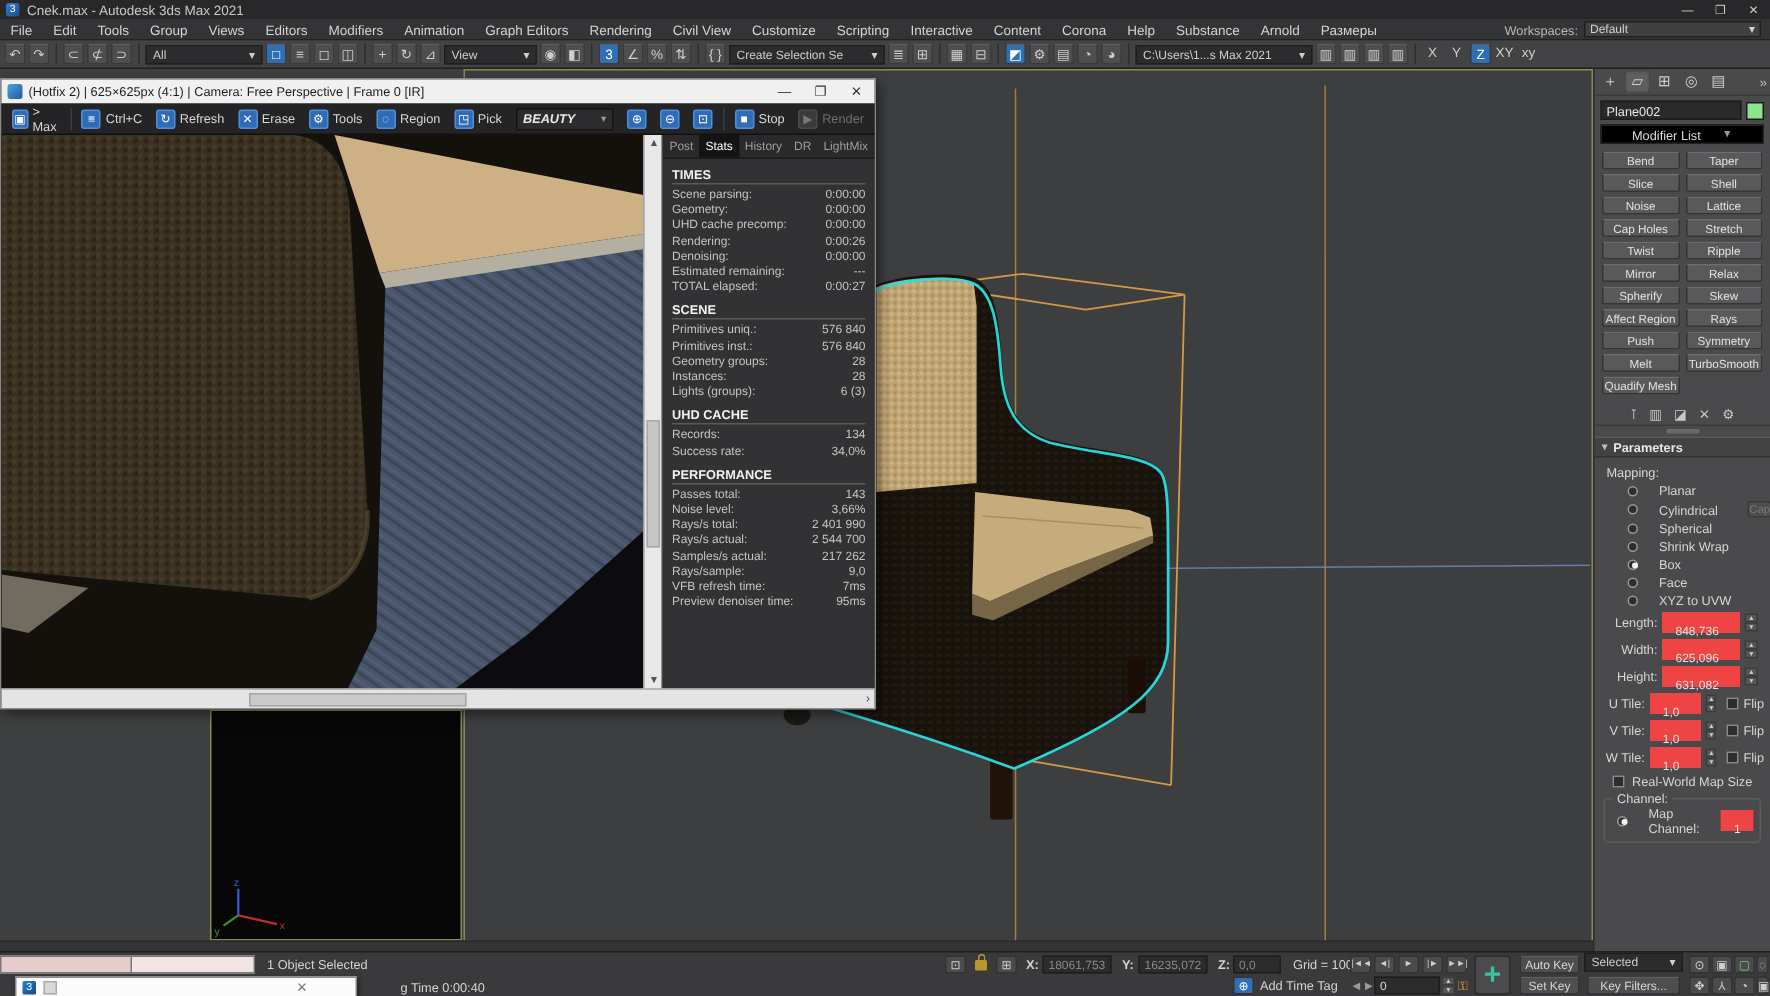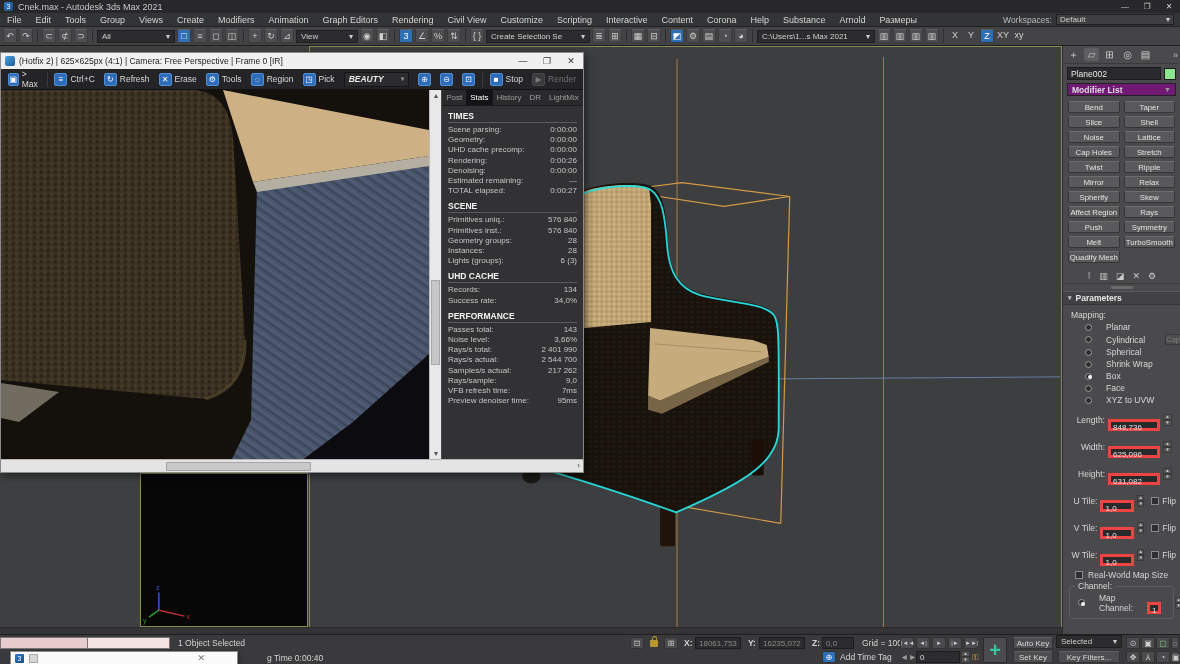--- a/index.html
+++ b/index.html
@@ -63,21 +63,21 @@
 
   
   .cpanel { position:absolute; right:0; top:0; width:118px; height:588px; background:#4a4a4c; border-left:1px solid #2c2c2c; overflow:hidden; }
   .cp-tabs { height:18px; display:flex; align-items:center; gap:1px; padding:0 2px; border-bottom:1px solid #3a3a3a; }
   .cp-tab { width:17px; height:15px; color:#cfcfcf; font-size:10px; text-align:center; line-height:15px; border-radius:2px; }
   .cp-tab.active { background:#5f5f61; box-shadow:inset 0 0 2px #222; }
   .cp-more { margin-left:auto; color:#bdbdbd; font-size:9px; }
   .cp-name-row { display:flex; align-items:center; gap:3px; padding:3px 4px 2px 4px; }
   .cp-name { flex:1; height:13px; background:#2a2a2c; border:1px solid #1c1c1c; color:#e6e6e6; font-size:8.5px; line-height:12px; padding:0 3px; }
   .cp-swatch { width:12px; height:12px; background:#8ce68c; border:1px solid #1c1c1c; }
-  .cp-modlist { margin:1px 4px 3px 4px; height:13px; background:#701a75; border:1px solid #222; color:#dcdcdc; font-size:8.5px; display:flex; align-items:center; justify-content:space-between; padding:0 4px;font-weight:bold; }
+  .cp-modlist { margin:1px 4px 3px 4px; height:13px; background:#000000; border:1px solid #222; color:#dcdcdc; font-size:8.5px; display:flex; align-items:center; justify-content:space-between; padding:0 20px; }
   .cp-modlist .arr { font-size:7px; color:#9a9a9a; }
   .mod-grid { display:grid; grid-template-columns:1fr 1fr; gap:3px 4px; padding:2px 5px; }
   .mod-btn { height:12px; background:#59595b; border:1px solid #353535; border-top-color:#6d6d6d; border-radius:2px; color:#e2e2e2; font-size:7.8px; line-height:11px; text-align:center; overflow:hidden; white-space:nowrap; }
   .stack { margin:4px 5px 0 5px; height:88px; background:#3c3c3e; border:1px solid #252525; }
   .stack-row { height:13px; display:flex; align-items:center; gap:3px; padding:0 3px; color:#dcdcdc; font-size:8.5px; }
   .stack-row.sel { background:#3f6e9e; color:#fff; }
   .stack-row .sic { font-size:7px; color:#cfcfcf; }
   .stack-tools { display:flex; gap:8px; justify-content:center; align-items:center; height:16px; margin-top:3px; border-bottom:1px solid #3a3a3a; }
   .stack-tools span { color:#c9c9c9; font-size:9px; }
   .drag-dots { width:22px; height:3px; background:#6a6a6a; margin:2px auto; border-radius:1px; }
@@ -85,21 +85,21 @@
   .roll-h .tri { font-size:7px; color:#bbb; }
   .params { padding:3px 4px 0 4px; }
   .grp-label { color:#d8d8d8; font-size:8.5px; margin:2px 0 1px 4px; }
   .radio-row { display:flex; align-items:center; gap:14px; padding:1px 0 1px 18px; }
   .radio { width:7px; height:7px; border:1px solid #9a9a9a; border-radius:50%; background:#2e2e2e; position:relative; flex:none; }
   .radio.on::after { content:""; position:absolute; left:1.5px; top:1.5px; width:4px; height:4px; background:#f2f2f2; border-radius:50%; }
   .rlabel { color:#d6d6d6; font-size:8.5px; }
   .cap-btn { margin-left:6px; width:26px; height:11px; background:#4e4e50; border:1px solid #3a3a3a; color:#7b7b7b; font-size:7.5px; text-align:center; line-height:10px; border-radius:2px; }
   .spin-row { display:flex; align-items:center; gap:3px; padding:2px 0 2px 2px; }
   .spin-row .slbl { width:36px; text-align:right; color:#d6d6d6; font-size:8.5px; }
-  .spin-box { width:52px; height:12px; background:#2a2a2c; border:3px solid #ef4444; color:#e2e2e2; font-size:8px; line-height:11px; padding:0 2px;margin-top:11px; }
+  .spin-box { width:52px; height:12px; background:#2a2a2c; border:7px solid #ef4444; color:#e2e2e2; font-size:8px; line-height:11px; padding:0 2px; }
   .spinner { width:9px; height:12px; display:flex; flex-direction:column; }
   .spinner i { flex:1; background:#555; border:1px solid #3a3a3a; font-style:normal; font-size:4.5px; color:#ccc; line-height:4px; text-align:center; }
   .chk { width:8px; height:8px; background:#2e2e30; border:1px solid #8a8a8a; flex:none; }
   .chk-row { display:flex; align-items:center; gap:5px; padding:2px 0 2px 8px; }
   .flip { margin-left:4px; display:flex; align-items:center; gap:3px; }
   .param-group { border:1px solid #5c5c5c; border-radius:3px; margin:4px 2px; padding:3px 2px 3px 2px; position:relative; }
   .param-group > .gtitle { position:absolute; top:-6px; left:5px; background:#4a4a4c; color:#d8d8d8; font-size:8.5px; padding:0 3px; }
 
   
   .statusbar { position:absolute; left:0; top:634px; width:1180px; height:30px; background:#3a3a3c; border-top:1px solid #1e1e1e; font-size:8.5px; color:#d4d4d4; }
@@ -138,21 +138,21 @@
       <span class="menu-item">File</span>
 
       <span class="menu-item">Edit</span>
 
       <span class="menu-item">Tools</span>
 
       <span class="menu-item">Group</span>
 
       <span class="menu-item">Views</span>
 
-      <span class="menu-item">Create</span>
+      <span class="menu-item">Editors</span>
 
       <span class="menu-item">Modifiers</span>
 
       <span class="menu-item">Animation</span>
 
       <span class="menu-item">Graph Editors</span>
 
       <span class="menu-item">Rendering</span>
 
       <span class="menu-item">Civil View</span>

